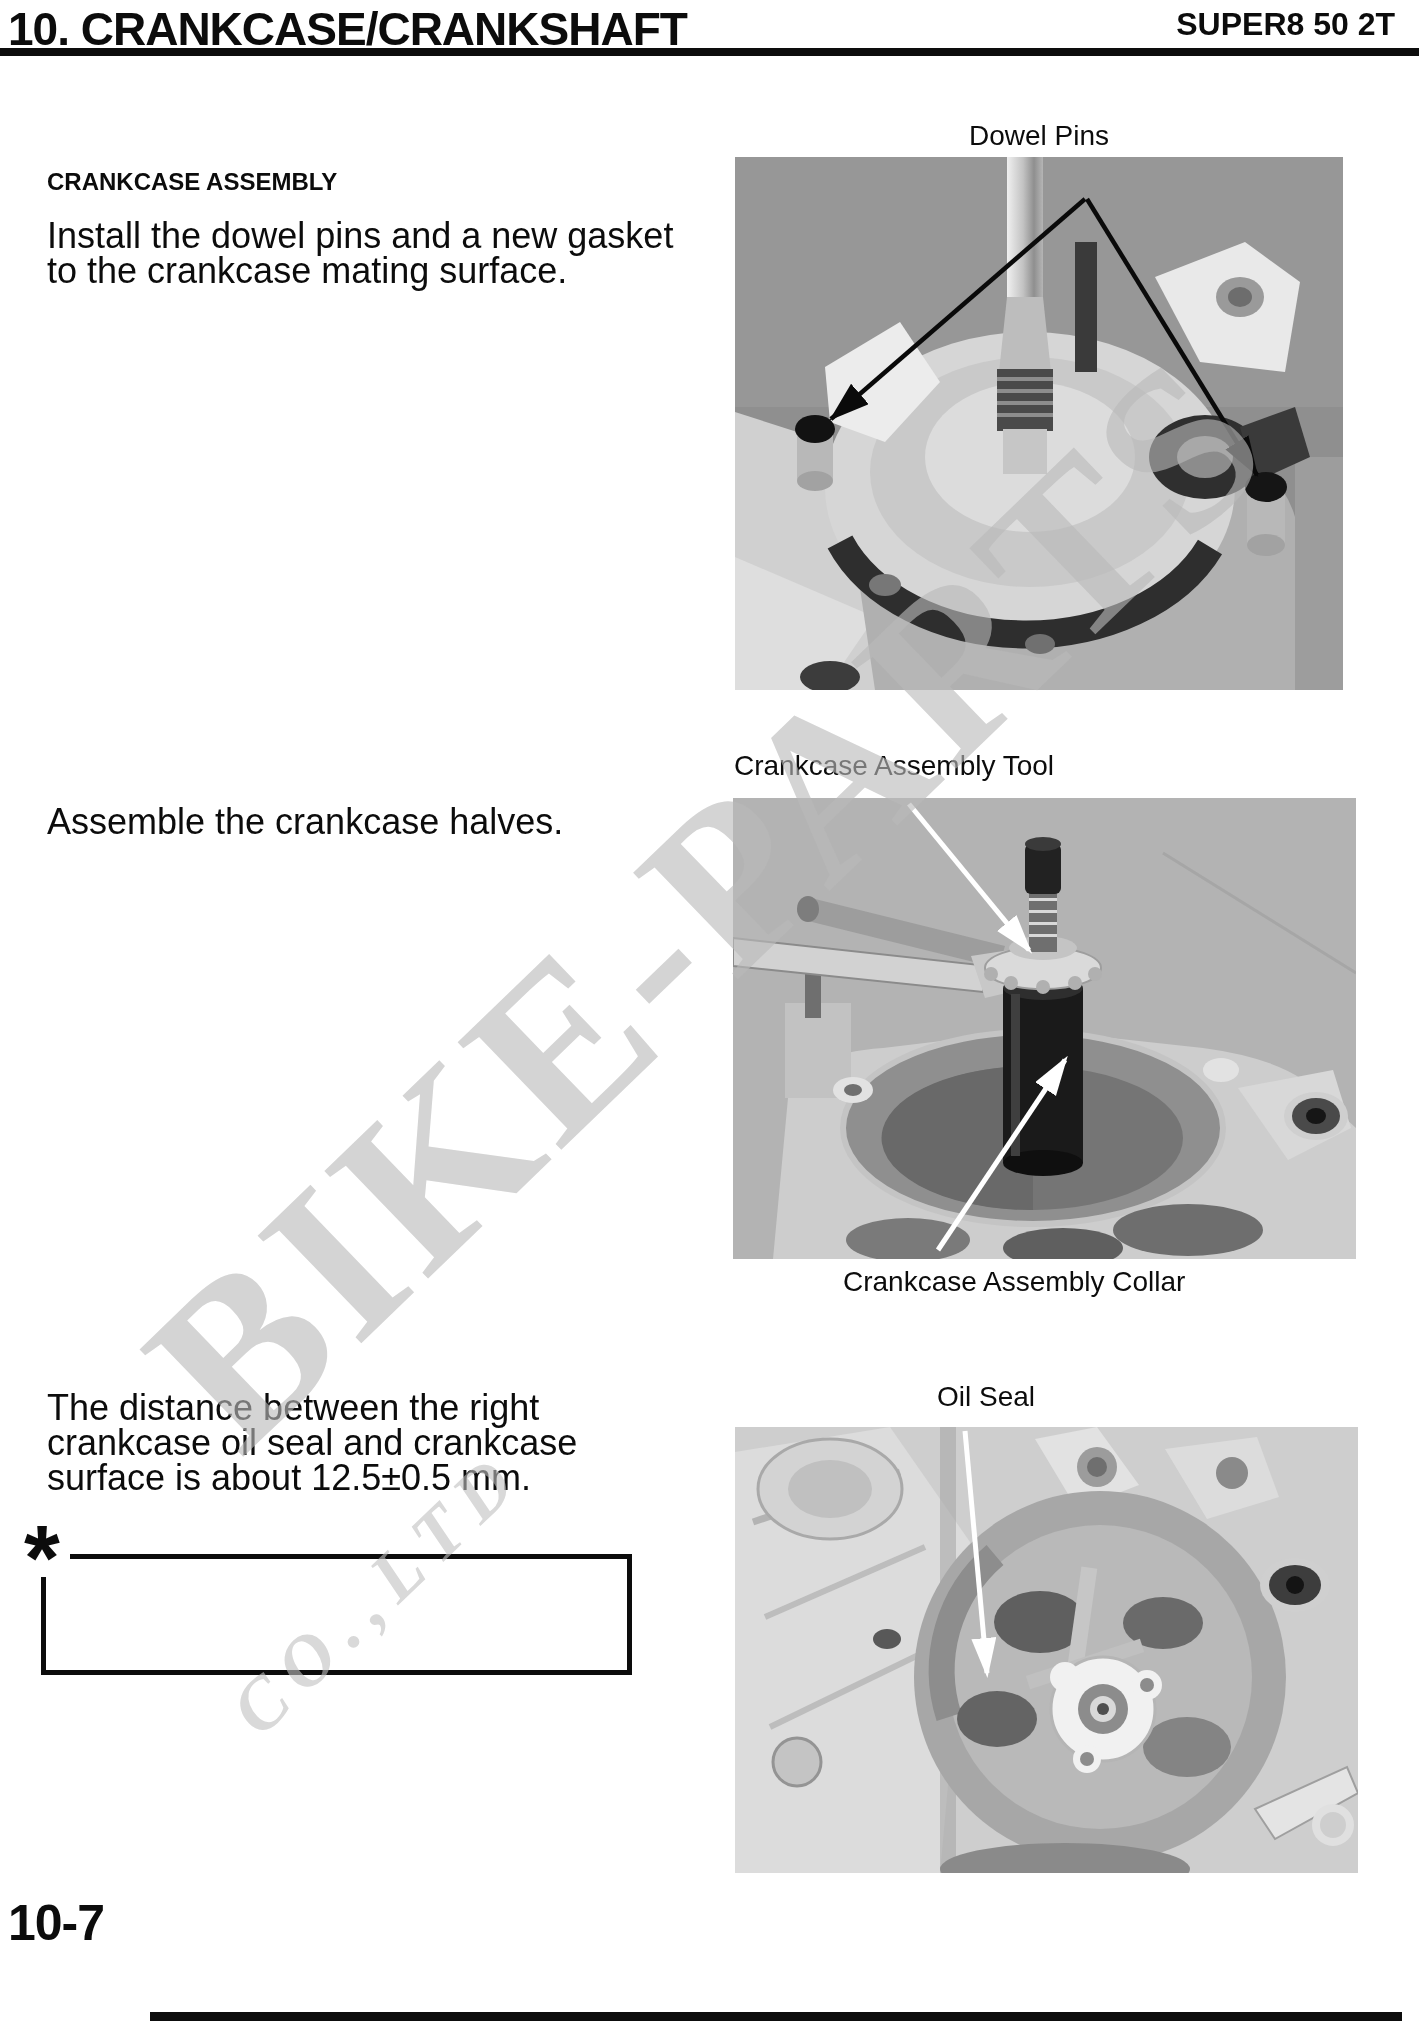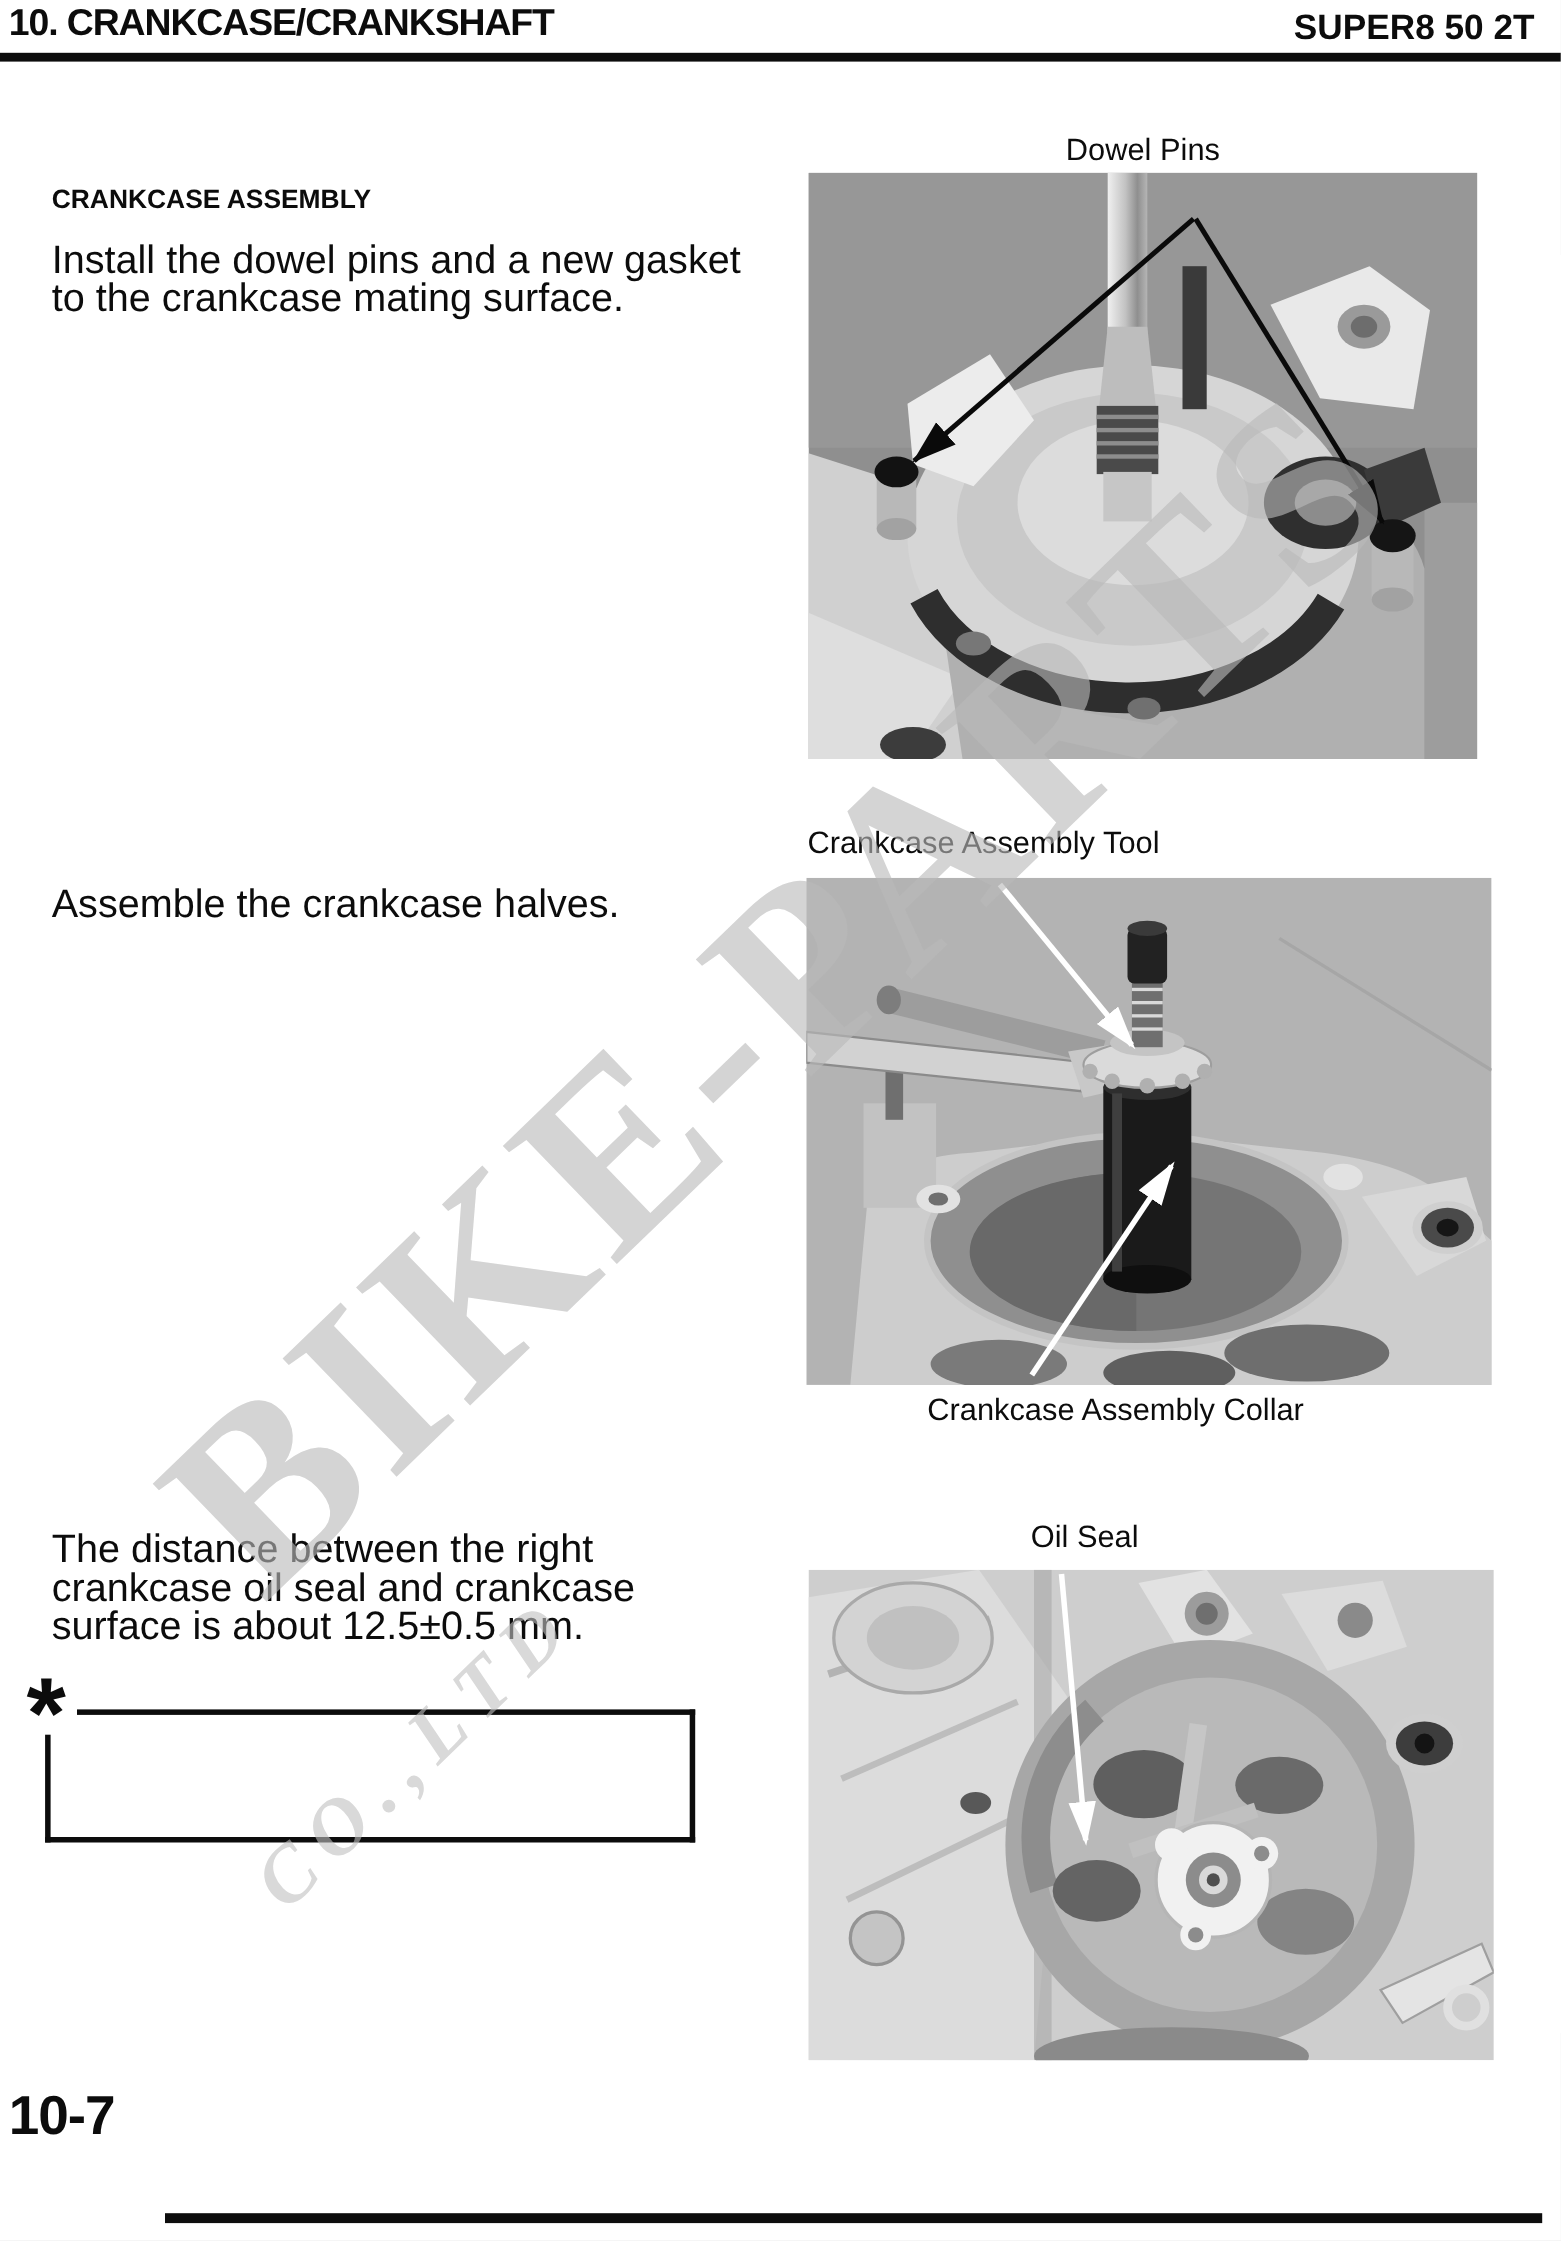--- a/index.html
+++ b/index.html
@@ -3,21 +3,21 @@
 <meta charset="utf-8">
 <style>
   html,body{margin:0;padding:0;background:#e9e9e9;}
   .page{
     position:relative;width:1419px;height:2037px;background:#ffffff;
     font-family:"Liberation Sans", sans-serif;color:#0c0c0c;overflow:hidden;
     margin:0 auto;
   }
   
   .chapter-title{
-    position:absolute;left:8px;top:2px;font-size:34px;font-weight:bold;
+    position:absolute;left:8px;top:2px;font-size:46px;font-weight:bold;
     letter-spacing:-1px;white-space:nowrap;
   }
   .model-code{
     position:absolute;right:24px;top:6px;font-size:32px;font-weight:bold;white-space:nowrap;
   }
   .header-rule{position:absolute;left:0;top:48px;width:1419px;height:8px;background:#0d0d0d;}
   
   .h2{position:absolute;left:47px;top:168px;font-size:24px;font-weight:bold;}
   .para{position:absolute;font-size:36px;line-height:35px;}
   .para1{left:47px;top:218px;width:630px;}

